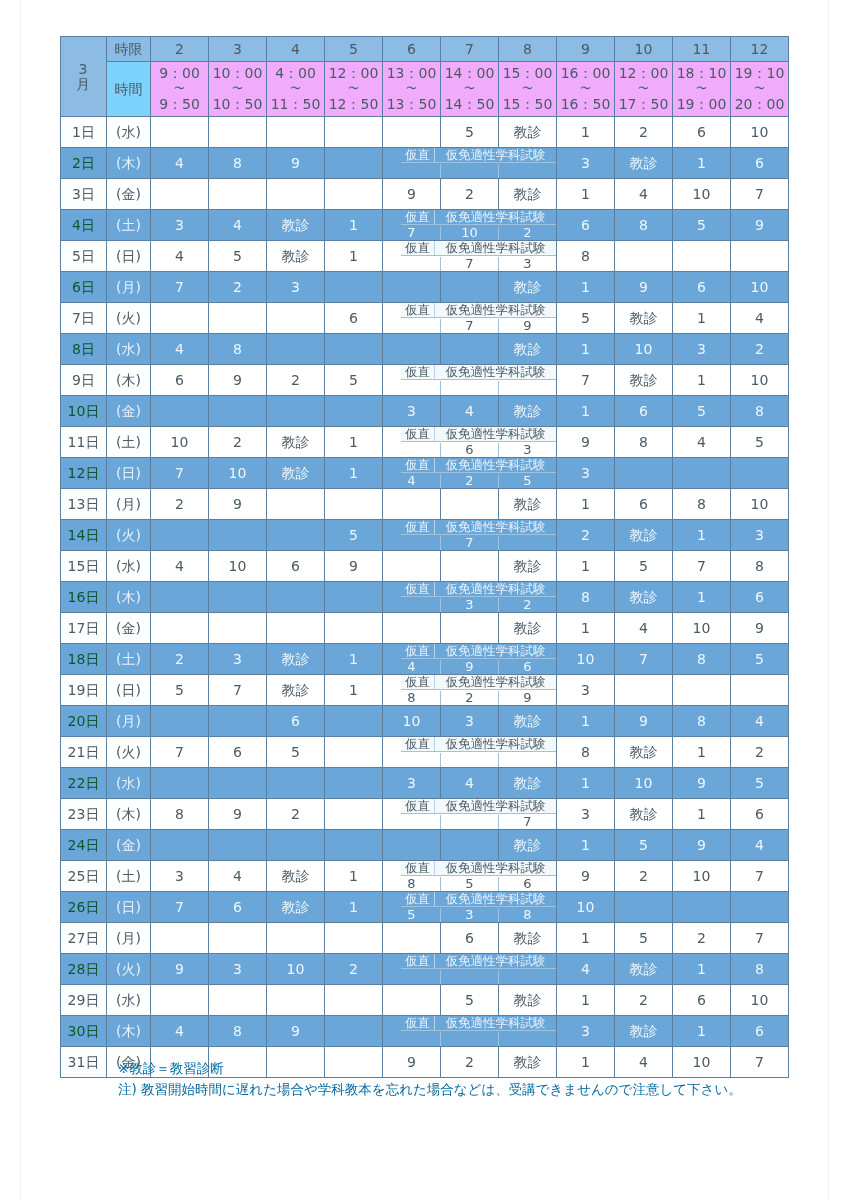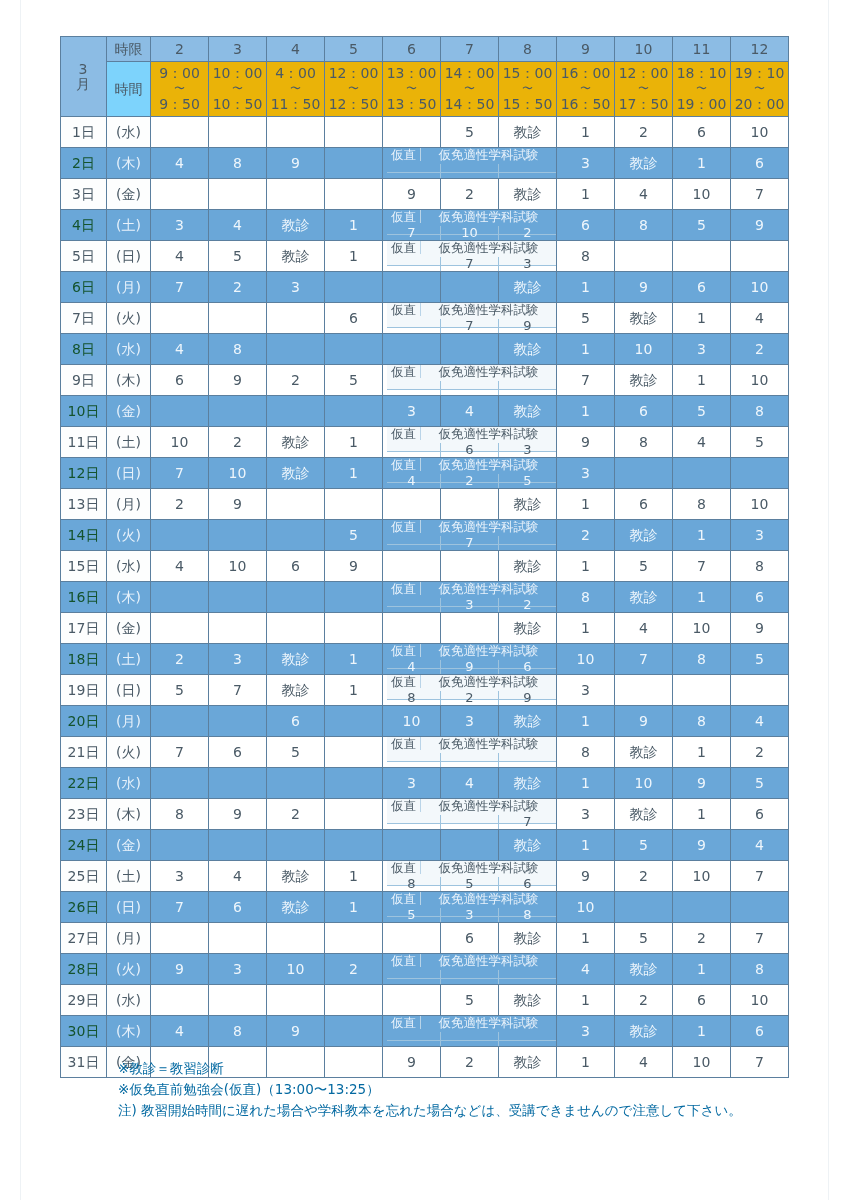--- a/index.html
+++ b/index.html
@@ -39,21 +39,21 @@
   .hdr-blue{background:#8cbce4;color:#3c6a90;}
   .hdr-month{
     background:#8cbce4;color:#41729a;
     font-size:30px;line-height:1.0;letter-spacing:1px;
   }
   .hdr-month span{display:block;}
   .lbl-cell{background:#7dd3fc;font-size:14px;color:#4a6a82;}
   .lbl-jigen{background:#8cbce4;color:#3c6a90;font-size:14px;}
   .hdr-num{font-size:19px;color:#3f6f96;height:24px;}
   .timecell{
-    background:#eab308;
+    background:#f0abfc;
     font-size:12.5px;
     color:#5a6a76;
     height:54px;
     padding:2px 0;
     white-space:nowrap;
   }
   .timecell i{font-style:normal;display:block;line-height:1.25;}
   .timecell .tilde{font-size:11px;letter-spacing:0;}
 
   tr.row td{height:30px;}
@@ -64,22 +64,22 @@
   td.wdcol{font-size:14px;background:#fdfefe;}
   .sun{color:#e8607a;}
   tr.alt .sun{color:#f2a5b6;}
 
   td.val{font-size:15px;}
   td.val.kd{font-size:14px;margin-top:37px;}
 
   
   .banner-wrap{position:relative;height:30px;}
   .banner-top{
-    position:absolute;left:4px;top:0;right:0;height:25px;
-    display:flex;align-items:flex-start;
+    position:absolute;left:18px;top:0;right:0;height:15px;
+    display:flex;align-items:center;
     font-size:12.5px;
     white-space:nowrap;
     color:#4a5a66;
     background:#f3f8fb;
     border-bottom:1px solid #9dc3de;
     box-sizing:border-box;
   }
   tr.alt .banner-top{background:#6aa7d8;color:#eaf3fb;border-bottom:1px solid #9dc3de;}
   .banner-top .k1{width:34px;text-align:center;border-right:1px solid #b9d4e8;box-sizing:border-box;}
   .banner-top .k2{flex:1;text-align:center;}
@@ -836,15 +836,14 @@
           <td class="val">4</td>
           <td class="val">10</td>
           <td class="val">7</td>
         </tr>
       </tbody>
   </table>
 </div>
 
 <div class="notes">
   <div>※教診＝教習診断</div>
-  <div>※仮免直前勉強会(仮直)（13:00〜13:25）</div>
   <div>注) 教習開始時間に遅れた場合や学科教本を忘れた場合などは、受講できませんので注意して下さい。</div>
 </div>
 
 </body></html>

